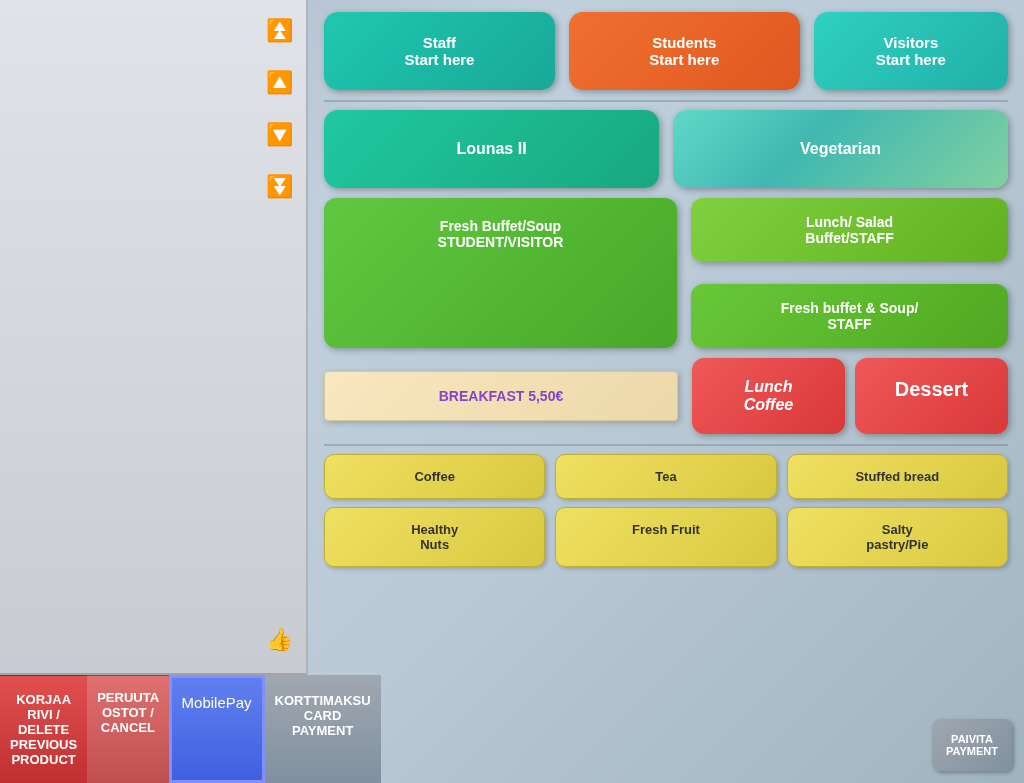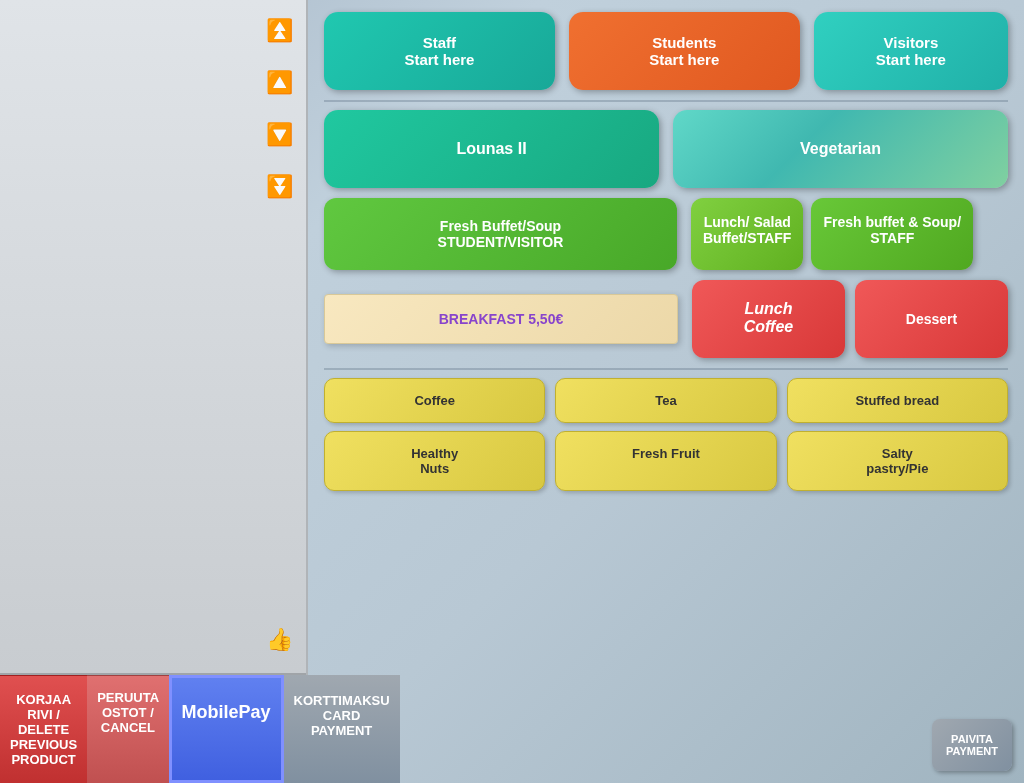--- a/index.html
+++ b/index.html
@@ -89,24 +89,24 @@
       font-size: 13px;
       text-align: center;
       padding: 14px 10px;
       cursor: pointer;
       border-top: 1px solid #a04040;
     }
 
     .btn-mobilepay {
       background: linear-gradient(180deg, #6080f0 0%, #4060e0 100%);
       color: white;
-      font-weight: bold;
-      font-size: 18px;
-      text-align: center;
-      padding: 24px 10px;
+      font-weight: normal;
+      font-size: 15px;
+      text-align: center;
+      padding: 16px 10px;
       cursor: pointer;
       border-top: 1px solid #3050c0;
       border: 3px solid #8090ff;
     }
 
     .btn-korttimaksu {
       background: linear-gradient(180deg, #a0a8b0 0%, #8090a0 100%);
       color: white;
       font-weight: bold;
       font-size: 13px;
@@ -226,22 +226,21 @@
       padding: 20px 18px;
       border-radius: 12px;
       cursor: pointer;
       flex: 1;
       box-shadow: 2px 2px 6px rgba(0,0,0,0.3);
     }
 
     .right-col {
       flex: 1;
       display: flex;
-      flex-direction: row;
-      gap: 8px;
+      flex-direction: column;
     }
 
     .btn-lunch-salad {
       background: linear-gradient(135deg, #80d040 0%, #60b020 100%);
       color: white;
       font-size: 14px;
       font-weight: bold;
       text-align: center;
       padding: 16px 12px;
       border-radius: 12px;
@@ -252,20 +251,21 @@
     .btn-fresh-staff {
       background: linear-gradient(135deg, #68c838 0%, #50a820 100%);
       color: white;
       font-size: 14px;
       font-weight: bold;
       text-align: center;
       padding: 16px 12px;
       border-radius: 12px;
       cursor: pointer;
       box-shadow: 2px 2px 6px rgba(0,0,0,0.3);
+      margin-top: 22px;
     }
 
     
     .row4 {
       display: flex;
       gap: 14px;
       margin-bottom: 10px;
       align-items: center;
     }
 
@@ -299,24 +299,24 @@
       border-radius: 12px;
       cursor: pointer;
       flex: 1;
       box-shadow: 2px 2px 6px rgba(0,0,0,0.3);
       font-style: italic;
     }
 
     .btn-dessert {
       background: linear-gradient(135deg, #f05858 0%, #d83838 100%);
       color: white;
-      font-size: 14px;
-      font-weight: bold;
-      text-align: center;
-      padding: 31px 16px;
+      font-size: 20px;
+      font-weight: bold;
+      text-align: center;
+      padding: 20px 16px;
       border-radius: 12px;
       cursor: pointer;
       flex: 1;
       box-shadow: 2px 2px 6px rgba(0,0,0,0.3);
     }
 
     
     .row5 {
       display: flex;
       gap: 10px;

